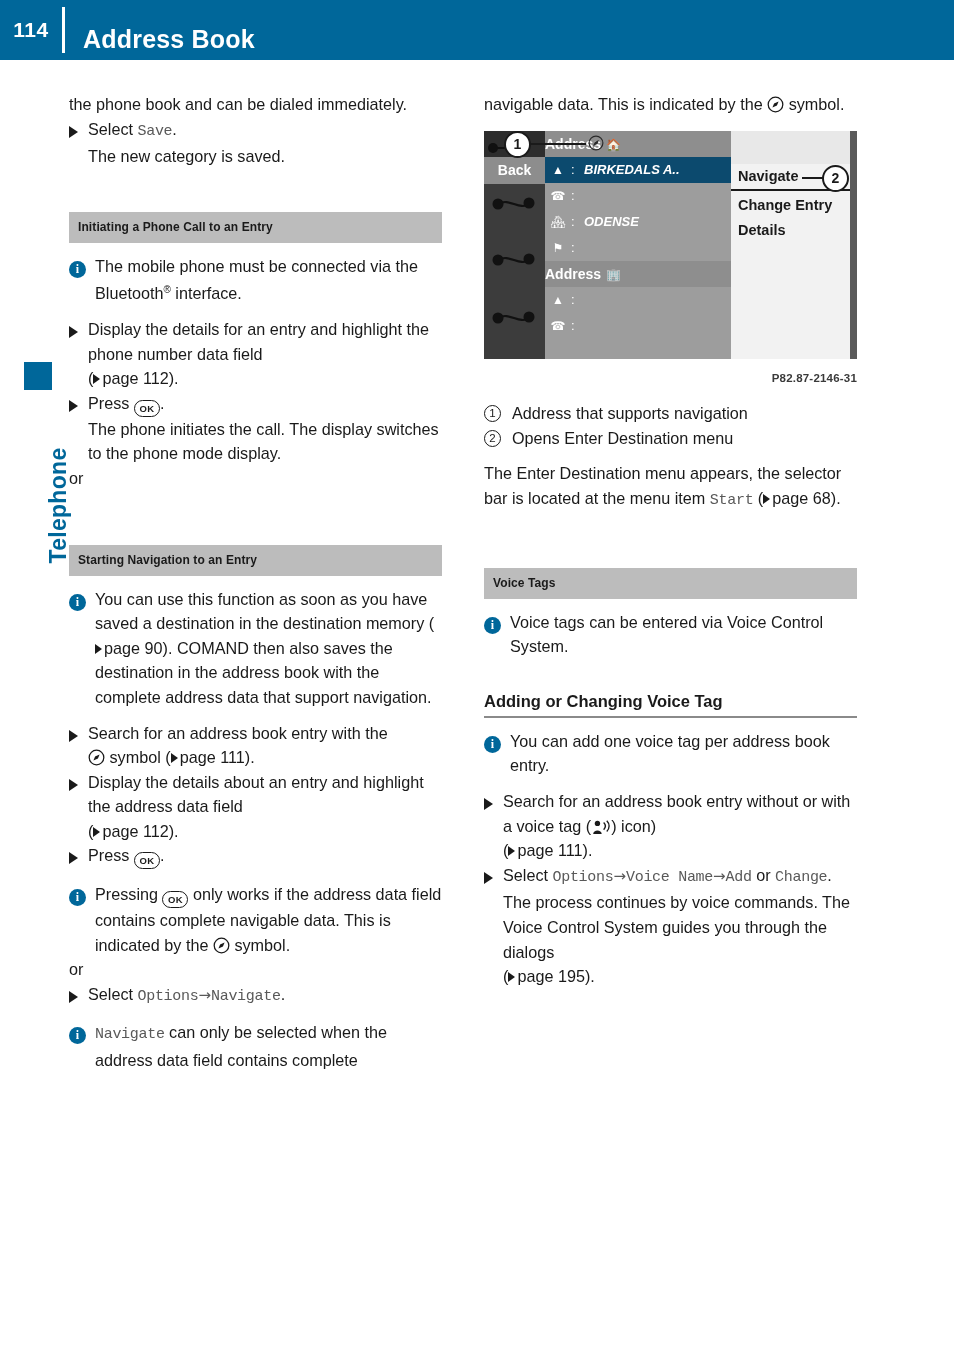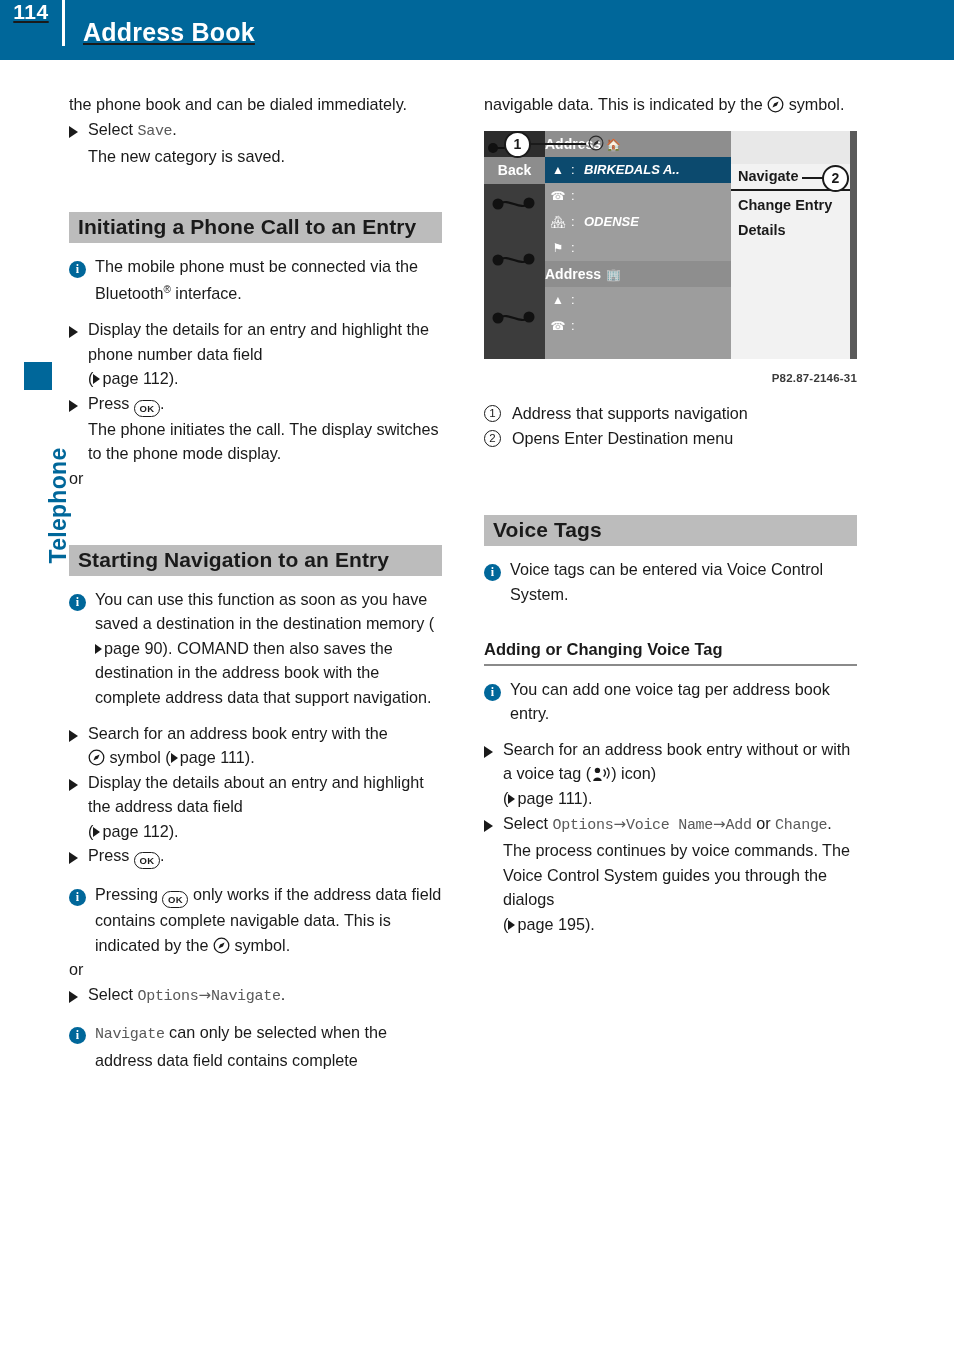--- a/index.html
+++ b/index.html
@@ -14,22 +14,21 @@
     overflow: hidden;
   }
 
   
   .header {
     position: absolute;
     top: 0; left: 0;
     width: 954px; height: 60px;
     background: #00679a;
     display: flex;
-    align-items: flex-start;
-    text-decoration: underline;
+    align-items: center;
   }
   .header-page {
     width: 62px;
     text-align: center;
     color: #ffffff;
     font-size: 21px;
     font-weight: bold;
     letter-spacing: 0.5px;
   }
   .header-divider {
@@ -80,21 +79,21 @@
   .col-right { left: 484px; }
 
   
   .para { margin-bottom: 0; }
   .gap-sm { height: 11px; }
   .gap-md { height: 22px; }
   .gap-lg { height: 32px; }
 
   .section-bar {
     background: #bcbcbc;
-    font-size: 21px;
+    font-size: 12px;
     font-weight: bold;
     color: #1a1a1a;
     padding: 5px 9px 6px 9px;
     line-height: 20px;
     letter-spacing: 0.1px;
   }
 
   .subhead {
     font-size: 16.5px;
     font-weight: bold;
@@ -592,20 +591,24 @@
     <div class="circ-num">1</div>
     <div>Address that supports navigation</div>
   </div>
   <div class="legend-row">
     <div class="circ-num">2</div>
     <div>Opens Enter Destination menu</div>
   </div>
 
   <div class="gap-sm"></div>
 
+  <div class="para">
+    <span>The Enter Destination menu appears, the selector bar is located at the menu item</span>
+    <span class="mono">Start</span><span> (</span><span class="pageref-arrow"></span><span>page 68</span><span>).</span>
+  </div>
 
   <div class="gap-lg"></div>
   <div class="gap-md"></div>
 
   <div class="section-bar">Voice Tags</div>
 
   <div class="gap-sm"></div>
 
   <div class="row note">
     <div class="row-marker"><span class="info-icon">i</span></div>

